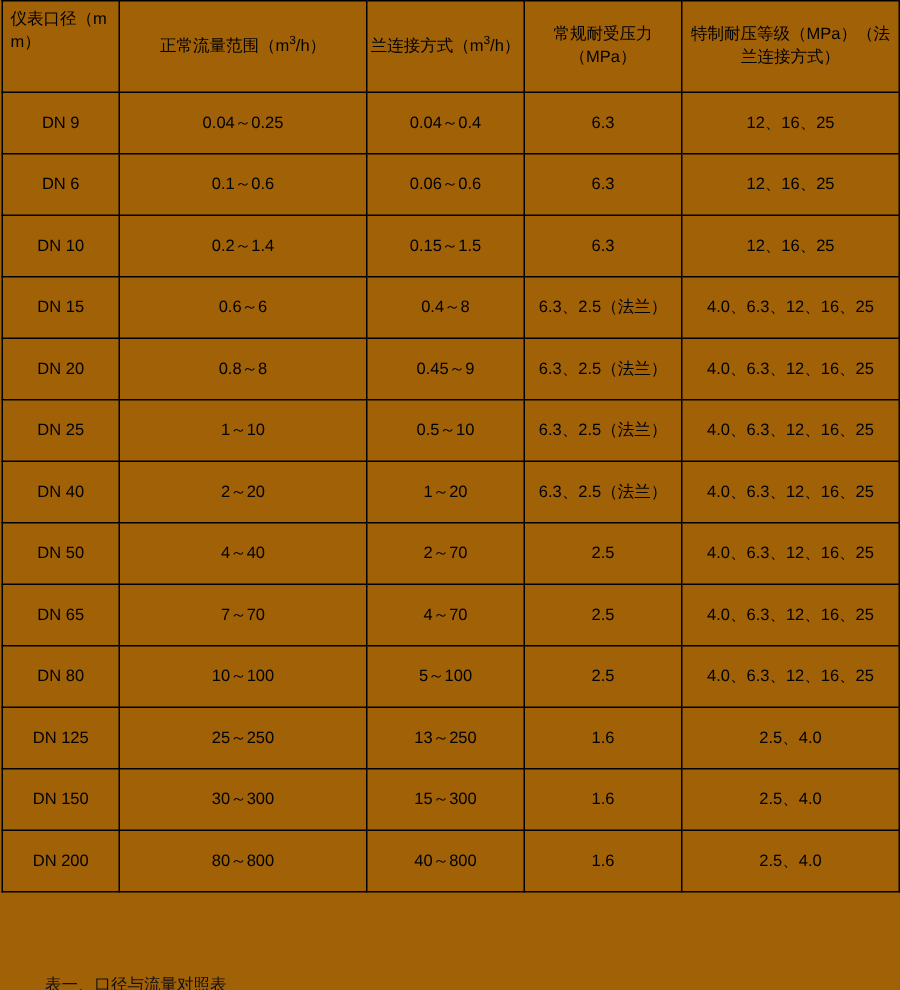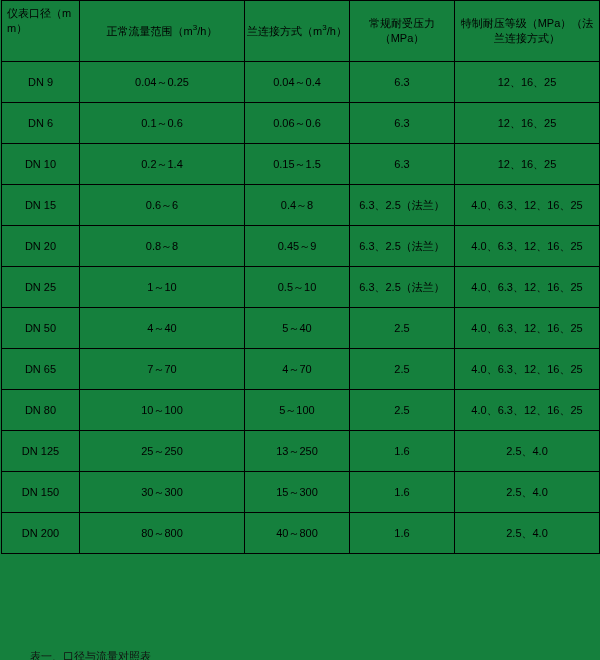--- a/index.html
+++ b/index.html
@@ -11,21 +11,21 @@
     width: 600px;
     height: 660px;
     font-family: "Liberation Sans", "DejaVu Sans", sans-serif;
     color: #000000;
     overflow: hidden;
   }
   .sheet {
     width: 600px;
     height: 660px;
     position: relative;
-    background: #15803d;
+    background: #a16207;
   }
   table.spec-table {
     border-collapse: collapse;
     width: 598px;
     margin: 0 1px;
     table-layout: fixed;
   }
   table.spec-table th,
   table.spec-table td {
     border: 1px solid #000000;
@@ -143,23 +143,30 @@
           <td>4.0、6.3、12、16、25</td>
         </tr>
         <tr>
           <td class="col-dn">DN 25</td>
           <td>1～10</td>
           <td>0.5～10</td>
           <td>6.3、2.5（法兰）</td>
           <td>4.0、6.3、12、16、25</td>
         </tr>
         <tr>
+          <td class="col-dn">DN 40</td>
+          <td>2～20</td>
+          <td>1～20</td>
+          <td>6.3、2.5（法兰）</td>
+          <td>4.0、6.3、12、16、25</td>
+        </tr>
+        <tr>
           <td class="col-dn">DN 50</td>
           <td>4～40</td>
-          <td>5～40</td>
+          <td>2～70</td>
           <td>2.5</td>
           <td>4.0、6.3、12、16、25</td>
         </tr>
         <tr>
           <td class="col-dn">DN 65</td>
           <td>7～70</td>
           <td>4～70</td>
           <td>2.5</td>
           <td>4.0、6.3、12、16、25</td>
         </tr>

